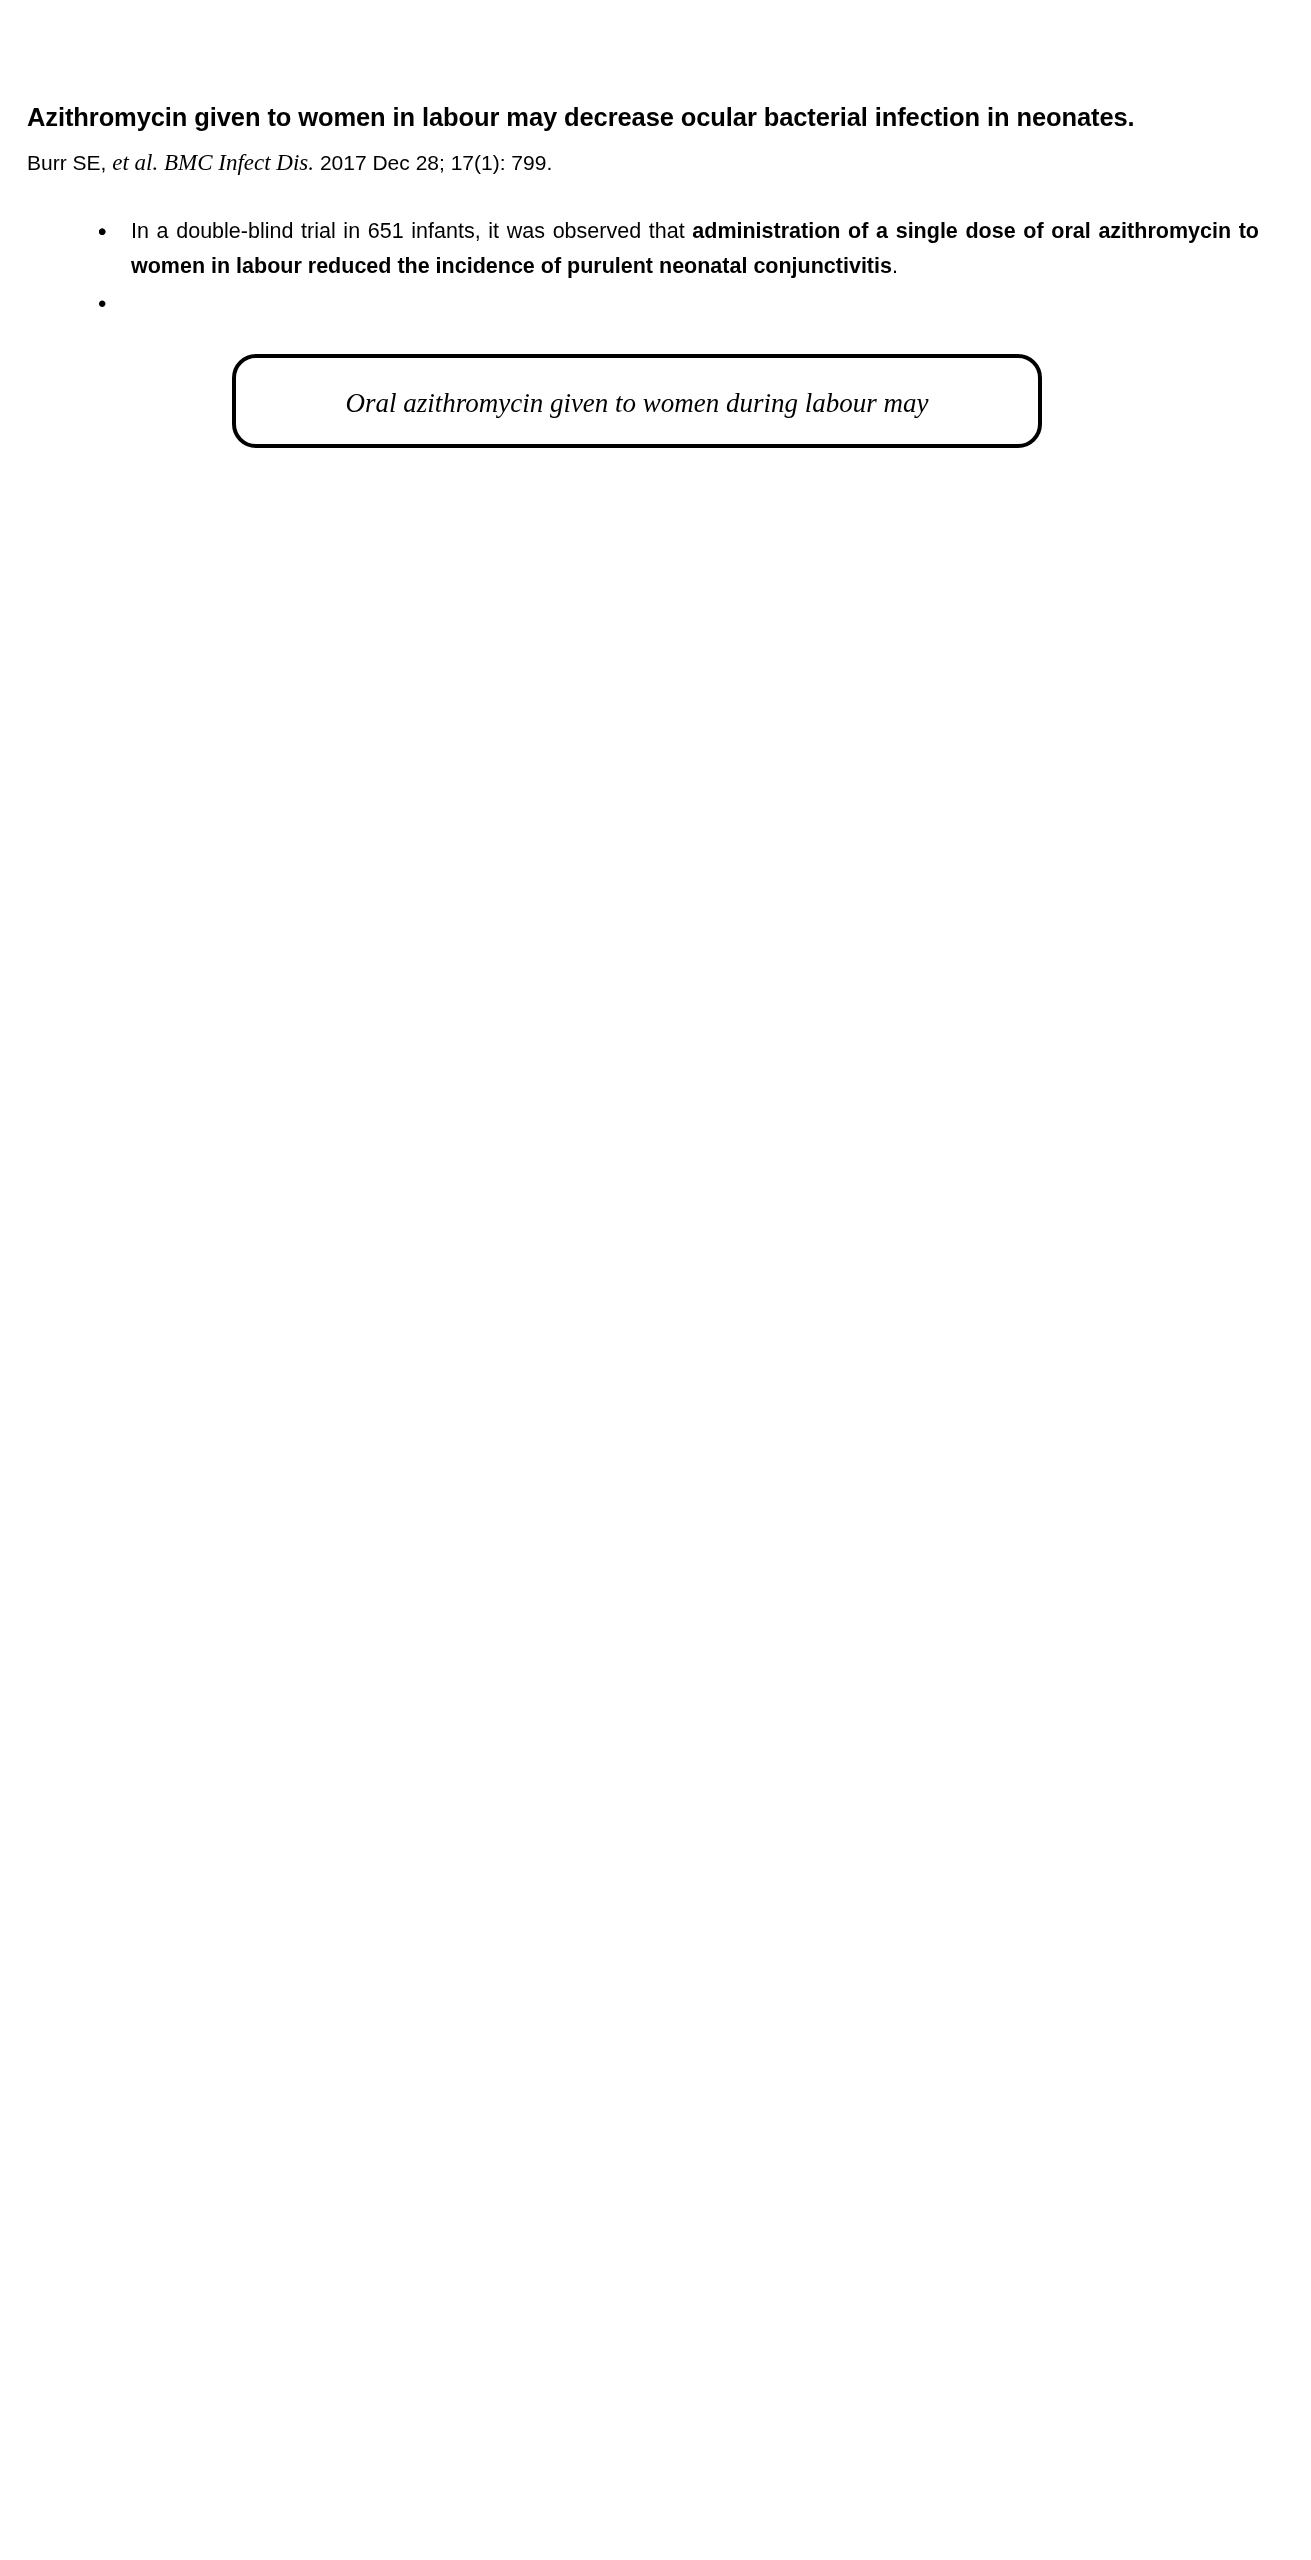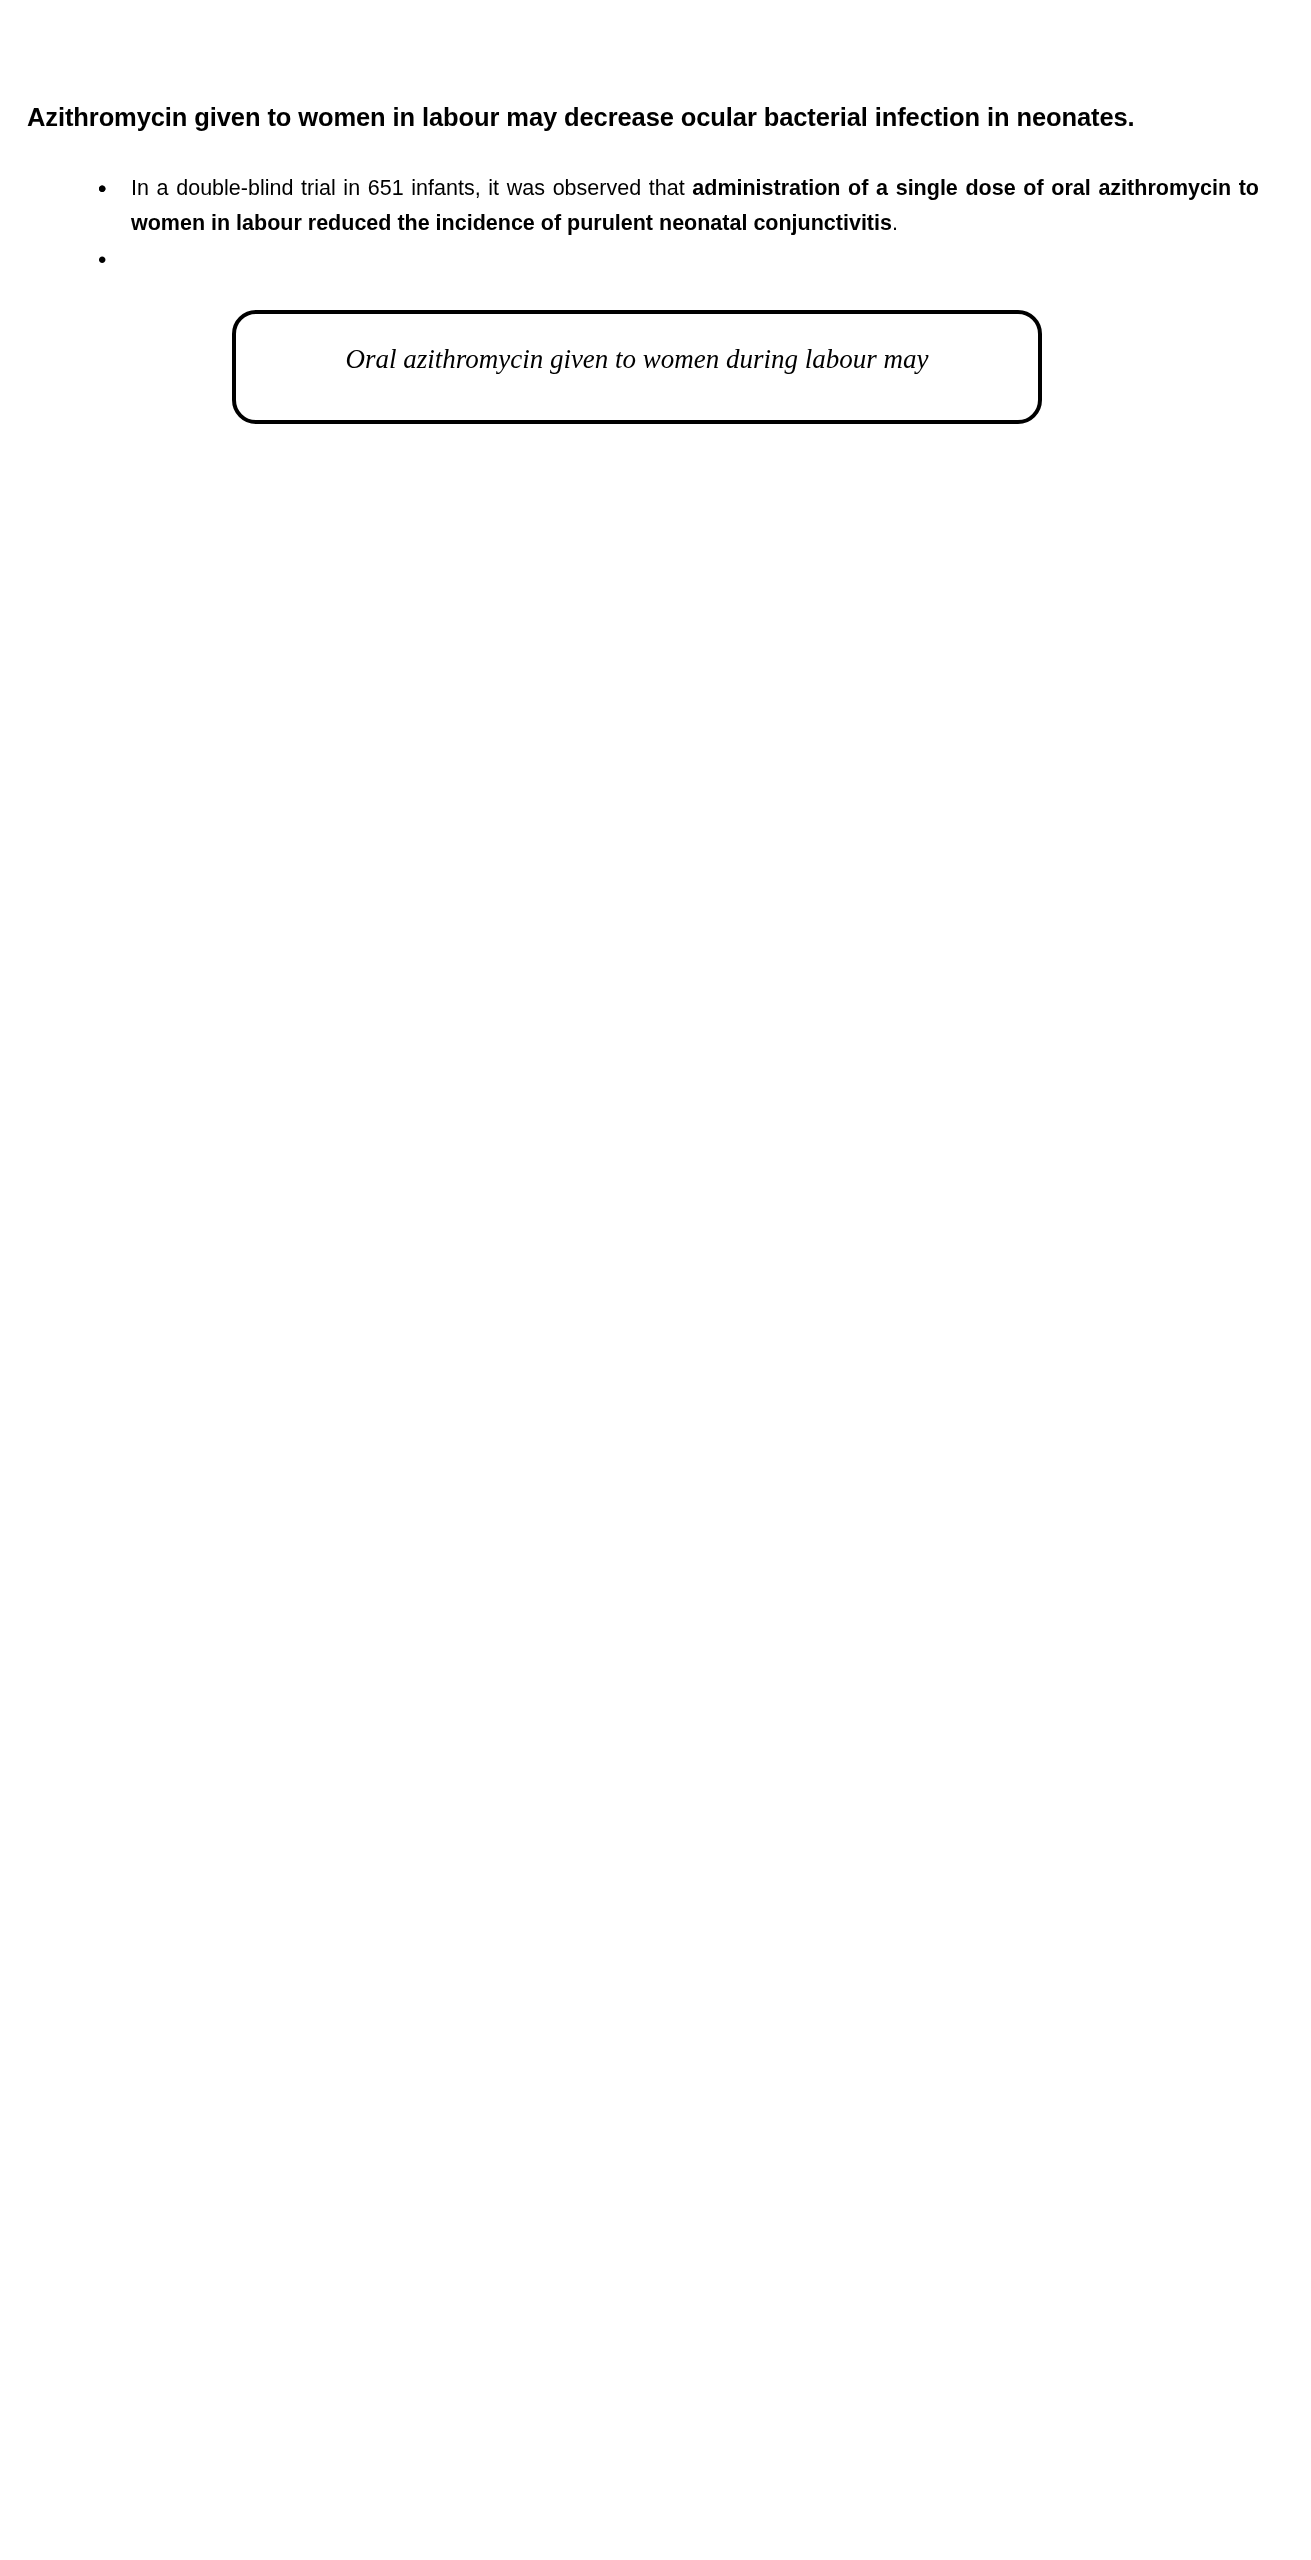--- a/index.html
+++ b/index.html
@@ -80,37 +80,42 @@
     margin-top: 70px;
     display: flex;
     justify-content: center;
     padding-right: 20px;
   }
   .callout {
     border: 4px solid #000000;
     border-radius: 24px;
     width: 810px;
     box-sizing: border-box;
-    padding: 26px 34px 40px 34px;
+    padding: 26px 34px 21px 34px;
     text-align: center;
     font-family: "Liberation Serif", serif;
     font-style: italic;
     font-size: 27px;
     line-height: 1.46;
     color: #000000;
   }
 </style>
 </head>
 <body>
 
 <div class="page">
   <div class="content">
 
     <h1 class="doc-title">Azithromycin given to women in labour may decrease ocular bacterial infection in neonates.</h1>
 
+    <div class="citation">
+      <span>Burr SE,</span>
+      <span class="ital-serif">et al. BMC Infect Dis.</span>
+      <span>2017 Dec 28; 17(1): 799.</span>
+    </div>
 
     <ul class="bullets">
       <li>
         <span class="bullet-dot">•</span>
       </li>
       <li>
         <span class="bullet-dot">•</span>
         <span>In a double-blind trial in 651 infants, it was observed that </span><b>administration of a single dose of oral azithromycin to women in labour reduced the incidence of purulent neonatal conjunctivitis</b><span>.</span>
       </li>
       <li>

